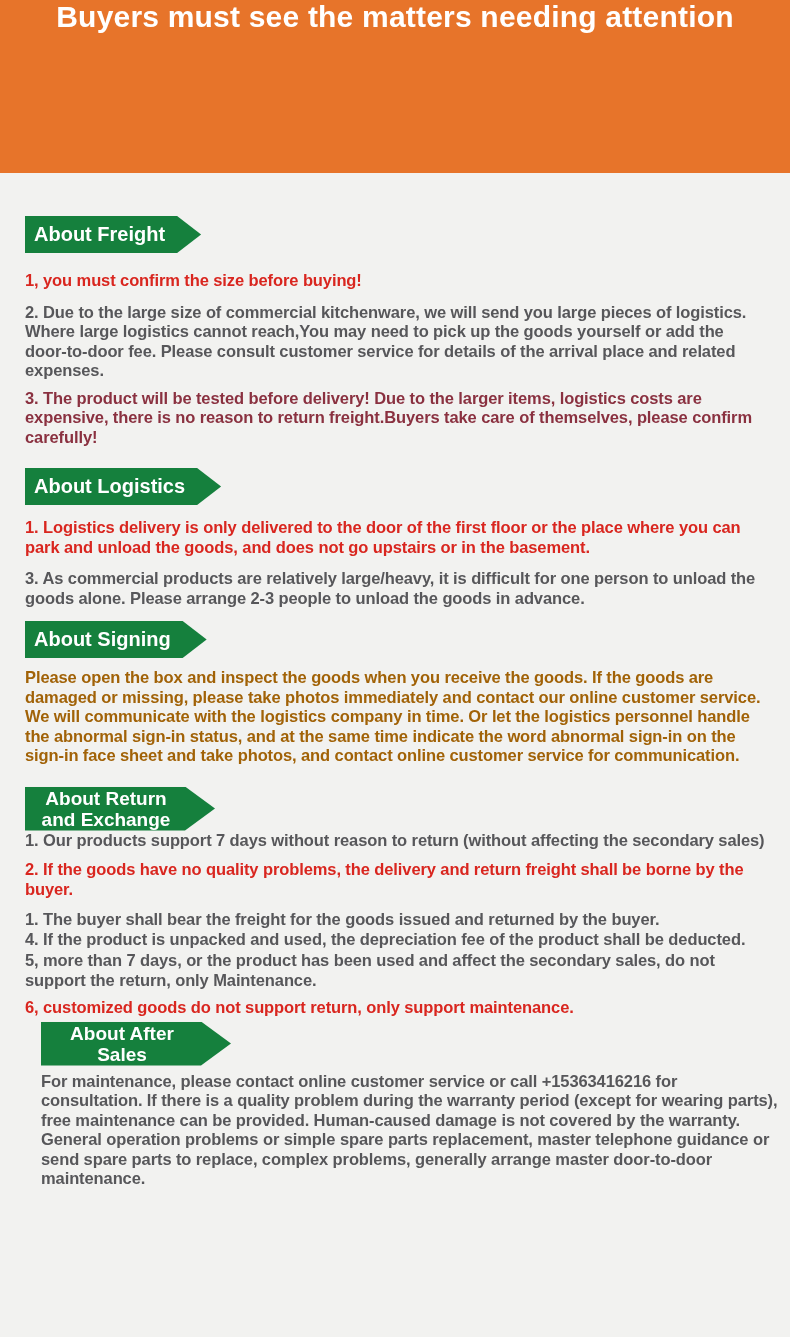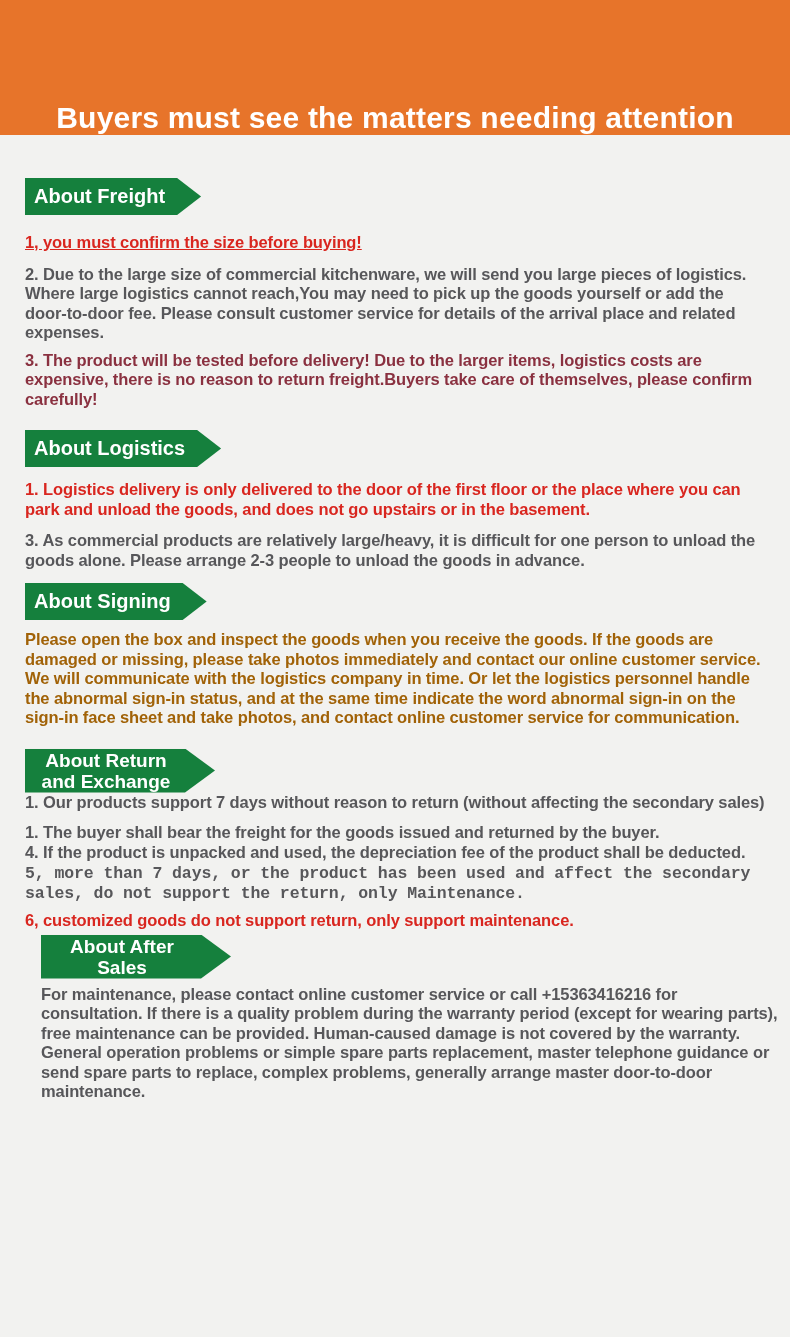--- a/index.html
+++ b/index.html
@@ -3,23 +3,23 @@
 <meta charset="utf-8">
 <style>
   html,body{margin:0;padding:0;}
   body{
     width:790px;height:1337px;
     background:#f2f2f0;
     font-family:"Liberation Sans",sans-serif;
     overflow:hidden;
   }
   .banner{
-    height:135px;
+    height:173px;
     background:#e7742a;
-    display:flex;align-items:flex-end;justify-content:center;
+    display:flex;align-items:flex-start;justify-content:center;
   }
   .banner h1{
     margin:0;
     color:#ffffff;
     font-size:30px;
     font-weight:700;
     letter-spacing:0.2px;
   }
   .content{
     padding:43px 25px 0 25px;
@@ -50,27 +50,27 @@
     line-height:19.5px;
     font-weight:700;
     letter-spacing:-0.1px;
     width:740px;
   }
   .t-red{color:#d9261f;}
   .t-gray{color:#57575a;}
   .t-maroon{color:#8a3140;}
   .t-wine{color:#a16207;}
   .mt0{margin-top:0 !important;}
-  .mt2{margin-top:2px !important;font-family:Liberation Mono, monospace;}
+  .mt2{margin-top:2px !important;}
   .mt6{margin-top:6px !important;}
   .mt8{margin-top:8px !important;}
   .mt10{margin-top:10px !important;}
   .mt11{margin-top:11px !important;}
   .mt13{margin-top:13px !important;}
-  .mt18{margin-top:18px !important;text-decoration:underline;}
+  .mt18{margin-top:18px !important;}
   .sec{margin-top:0;}
   .sec.gap21{margin-top:21px;}
   .sec.gap13{margin-top:13px;}
   .sec.gap4{margin-top:4px;margin-left:16px;}
 </style>
 </head>
 <body>
 
 <header class="banner">
   <h1>Buyers must see the matters needing attention</h1>
@@ -104,20 +104,21 @@
     </div>
     <p class="t-wine mt10">Please open the box and inspect the goods when you receive the goods. If the goods are damaged or missing, please take photos immediately and contact our online customer service. We will communicate with the logistics company in time. Or let the logistics personnel handle the abnormal sign-in status, and at the same time indicate the word abnormal sign-in on the sign-in face sheet and take photos, and contact online customer service for communication.</p>
   </section>
 
   <section class="sec gap21">
     <div class="badge two">
       <span>About Return</span>
       <span>and Exchange</span>
     </div>
     <p class="t-gray mt0">1. Our products support 7 days without reason to return (without affecting the secondary sales)</p>
+    <p class="t-red mt10">2. If the goods have no quality problems, the delivery and return freight shall be borne by the buyer.</p>
     <p class="t-gray mt11">1. The buyer shall bear the freight for the goods issued and returned by the buyer.</p>
     <p class="t-gray mt0">4. If the product is unpacked and used, the depreciation fee of the product shall be deducted.</p>
     <p class="t-gray mt2">5, more than 7 days, or the product has been used and affect the secondary sales, do not support the return, only Maintenance.</p>
     <p class="t-red mt8">6, customized goods do not support return, only support maintenance.</p>
   </section>
 
   <section class="sec gap4">
     <div class="badge two">
       <span>About After</span>
       <span>Sales</span>

